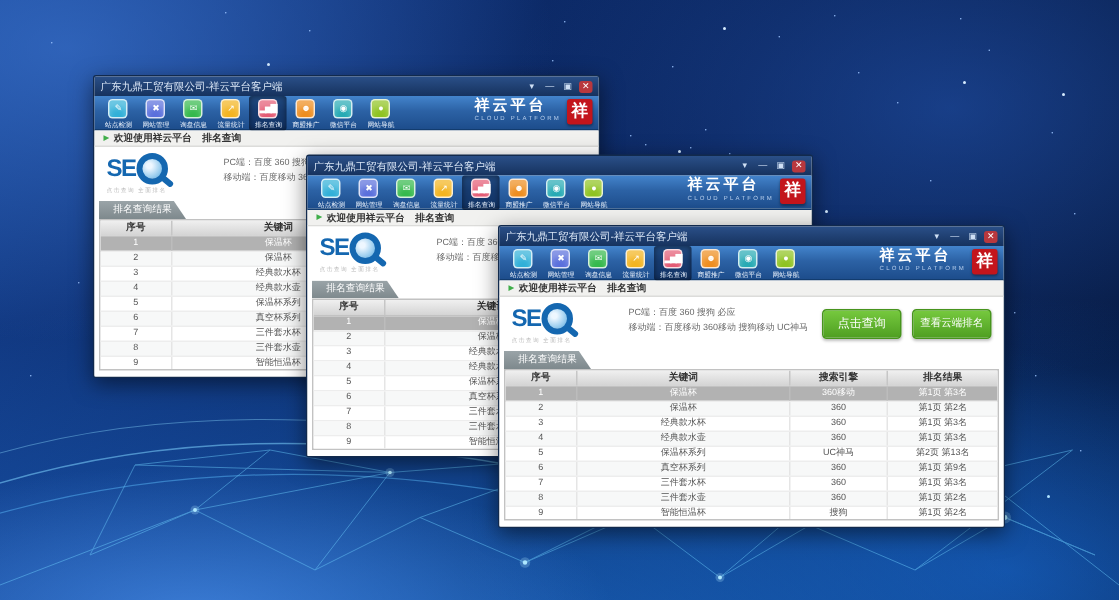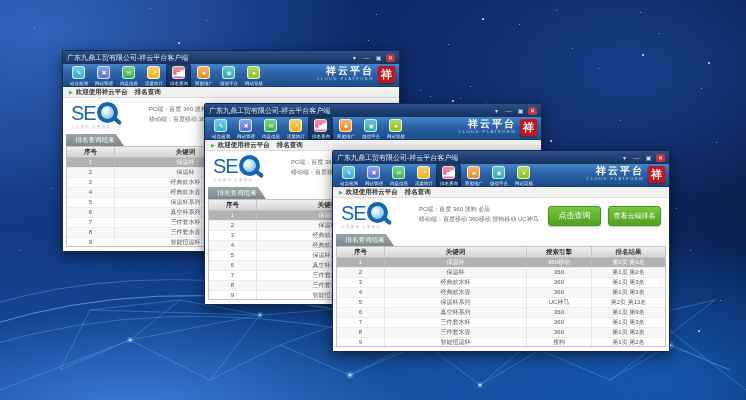--- a/index.html
+++ b/index.html
@@ -47,35 +47,35 @@
     background:linear-gradient(#4384cc 0%,#2c62a5 45%,#1d4d8c 100%);
     border-bottom:1px solid #123c6f;box-sizing:border-box;
     display:flex;align-items:flex-start;padding-left:3px;}
   .tb-item{width:25px;display:flex;flex-direction:column;align-items:center;padding-top:2px;height:21px;}
   .tb-item.active{background:rgba(8,30,70,.55);box-shadow:inset 0 0 4px rgba(0,0,0,.5);border-radius:2px;}
   .tb-icon{width:13px;height:13px;border-radius:3px;border:1px solid rgba(255,255,255,.8);
     box-sizing:border-box;display:flex;align-items:center;justify-content:center;
     box-shadow:inset 0 5px 4px rgba(255,255,255,.30);}
   .tb-icon i{font-style:normal;font-size:6px;line-height:6px;color:#fff;letter-spacing:-1px;}
   .tb-label{font-size:5px;color:#eaf2fc;margin-top:1px;white-space:nowrap;transform:scale(.9);}
-  .brand{position:absolute;right:25px;top:15px;text-align:right;}
+  .brand{position:absolute;right:25px;top:15px;text-align:left;}
   .brand .bname{font-size:10px;font-weight:bold;color:#fff;letter-spacing:2px;line-height:10px;}
   .brand .bsub{font-size:4px;color:#b9d0ee;letter-spacing:1.5px;line-height:5px;}
   .badge{position:absolute;right:4px;top:15px;width:17px;height:17px;background:#c3151c;
     border-radius:2px;color:#fff;font-size:11px;font-weight:bold;line-height:17px;text-align:center;
     box-shadow:0 1px 2px rgba(0,0,0,.4);}
   .crumb{position:absolute;top:36px;left:0;right:0;height:11px;background:#f1f1ef;
     border-bottom:1px solid #dcdcda;display:flex;align-items:center;padding-left:6px;box-sizing:border-box;}
   .crumb .cic{color:#3fae49;font-size:5px;margin-right:3px;}
   .crumb b{font-size:6.5px;color:#333;}
   .crumb b+b{margin-left:7px;}
   .wbody{position:absolute;top:47px;left:0;right:0;bottom:0;background:#fff;}
   .seo{position:absolute;left:8px;top:4px;width:72px;}
   .seo .row{display:flex;align-items:center;}
-  .se{font-size:20px;font-weight:normal;color:#1467b0;letter-spacing:-1px;line-height:20px;}
+  .se{font-size:16px;font-weight:bold;color:#1467b0;letter-spacing:-1px;line-height:20px;}
   .lens{width:13px;height:13px;border:4px solid #1467b0;border-radius:50%;position:relative;margin-left:1px;
     background:radial-gradient(circle at 35% 35%, #eef7ff 15%, #9fd0f0 60%, #58a6dc);}
   .lens::after{content:"";position:absolute;width:9px;height:4px;background:#1467b0;
     right:-8px;bottom:-4px;transform:rotate(40deg);border-radius:2px;}
   .slogan{font-size:4px;color:#b9b9b9;letter-spacing:1px;margin-top:1px;white-space:nowrap;transform:scale(.95);transform-origin:left;}
   .qinfo{position:absolute;left:86px;top:6px;}
   .qinfo div{font-size:6px;color:#6b6b6b;line-height:10px;white-space:nowrap;}
   .gbtn{position:absolute;top:8px;height:20px;width:53px;border:1px solid #47941d;border-radius:3px;
     background:linear-gradient(#76c93e,#4f9f22);color:#fff;text-align:center;box-sizing:border-box;
     box-shadow:0 1px 2px rgba(0,0,0,.25);cursor:pointer;}

